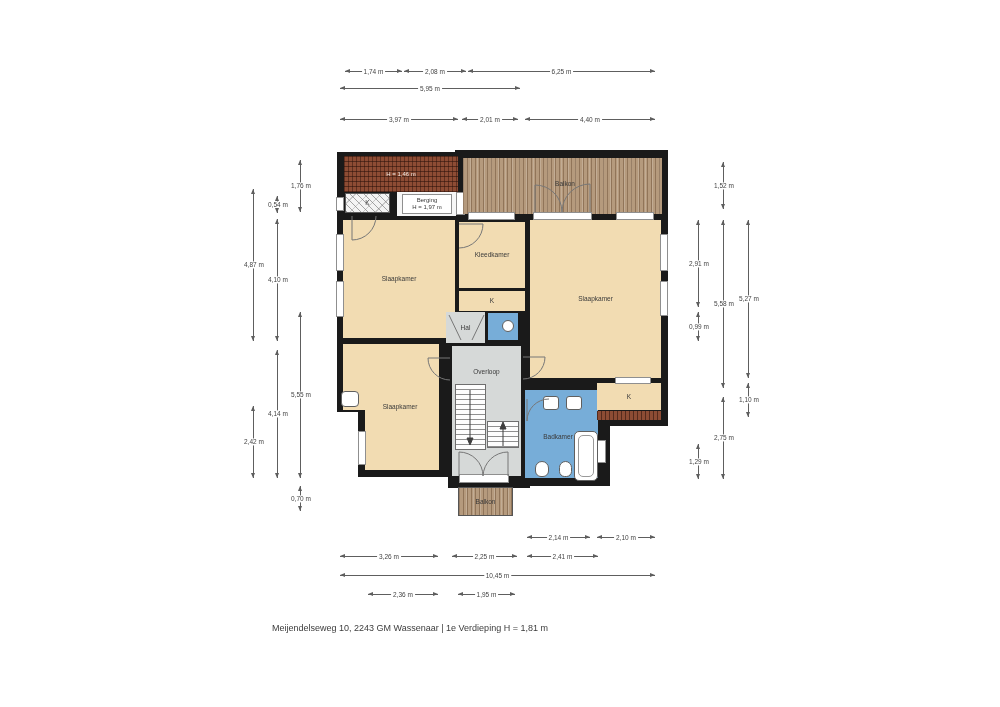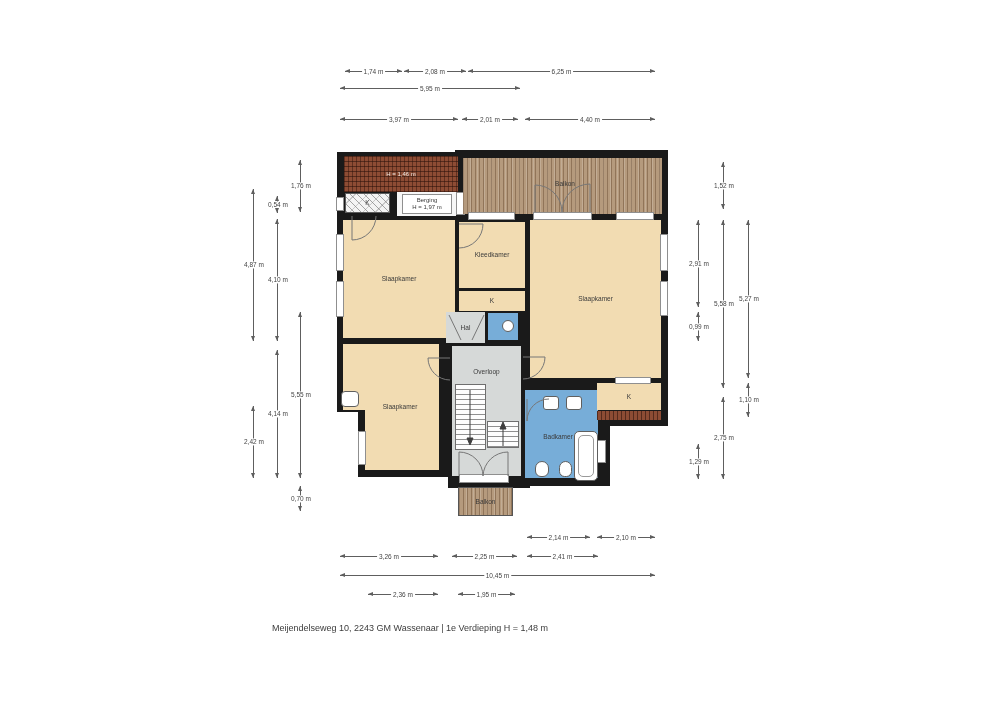--- a/index.html
+++ b/index.html
@@ -268,13 +268,13 @@
       <span>1,10 m</span>
     </div>
     <div class="dim dim-v" style="left: 723px; top: 397px; height: 82px;">
       <span>2,75 m</span>
     </div>
     <div class="dim dim-v" style="left: 698px; top: 444px; height: 35px;">
       <span>1,29 m</span>
     </div>
   </div>
 
-<div class="abs footer" style="left:272px;top:623px;">Meijendelseweg 10, 2243 GM Wassenaar | 1e Verdieping H = 1,48 m</div>
+<div class="abs footer" style="left:272px;top:623px;">Meijendelseweg 10, 2243 GM Wassenaar | 1e Verdieping H = 1,81 m</div>
 
 </body></html>

